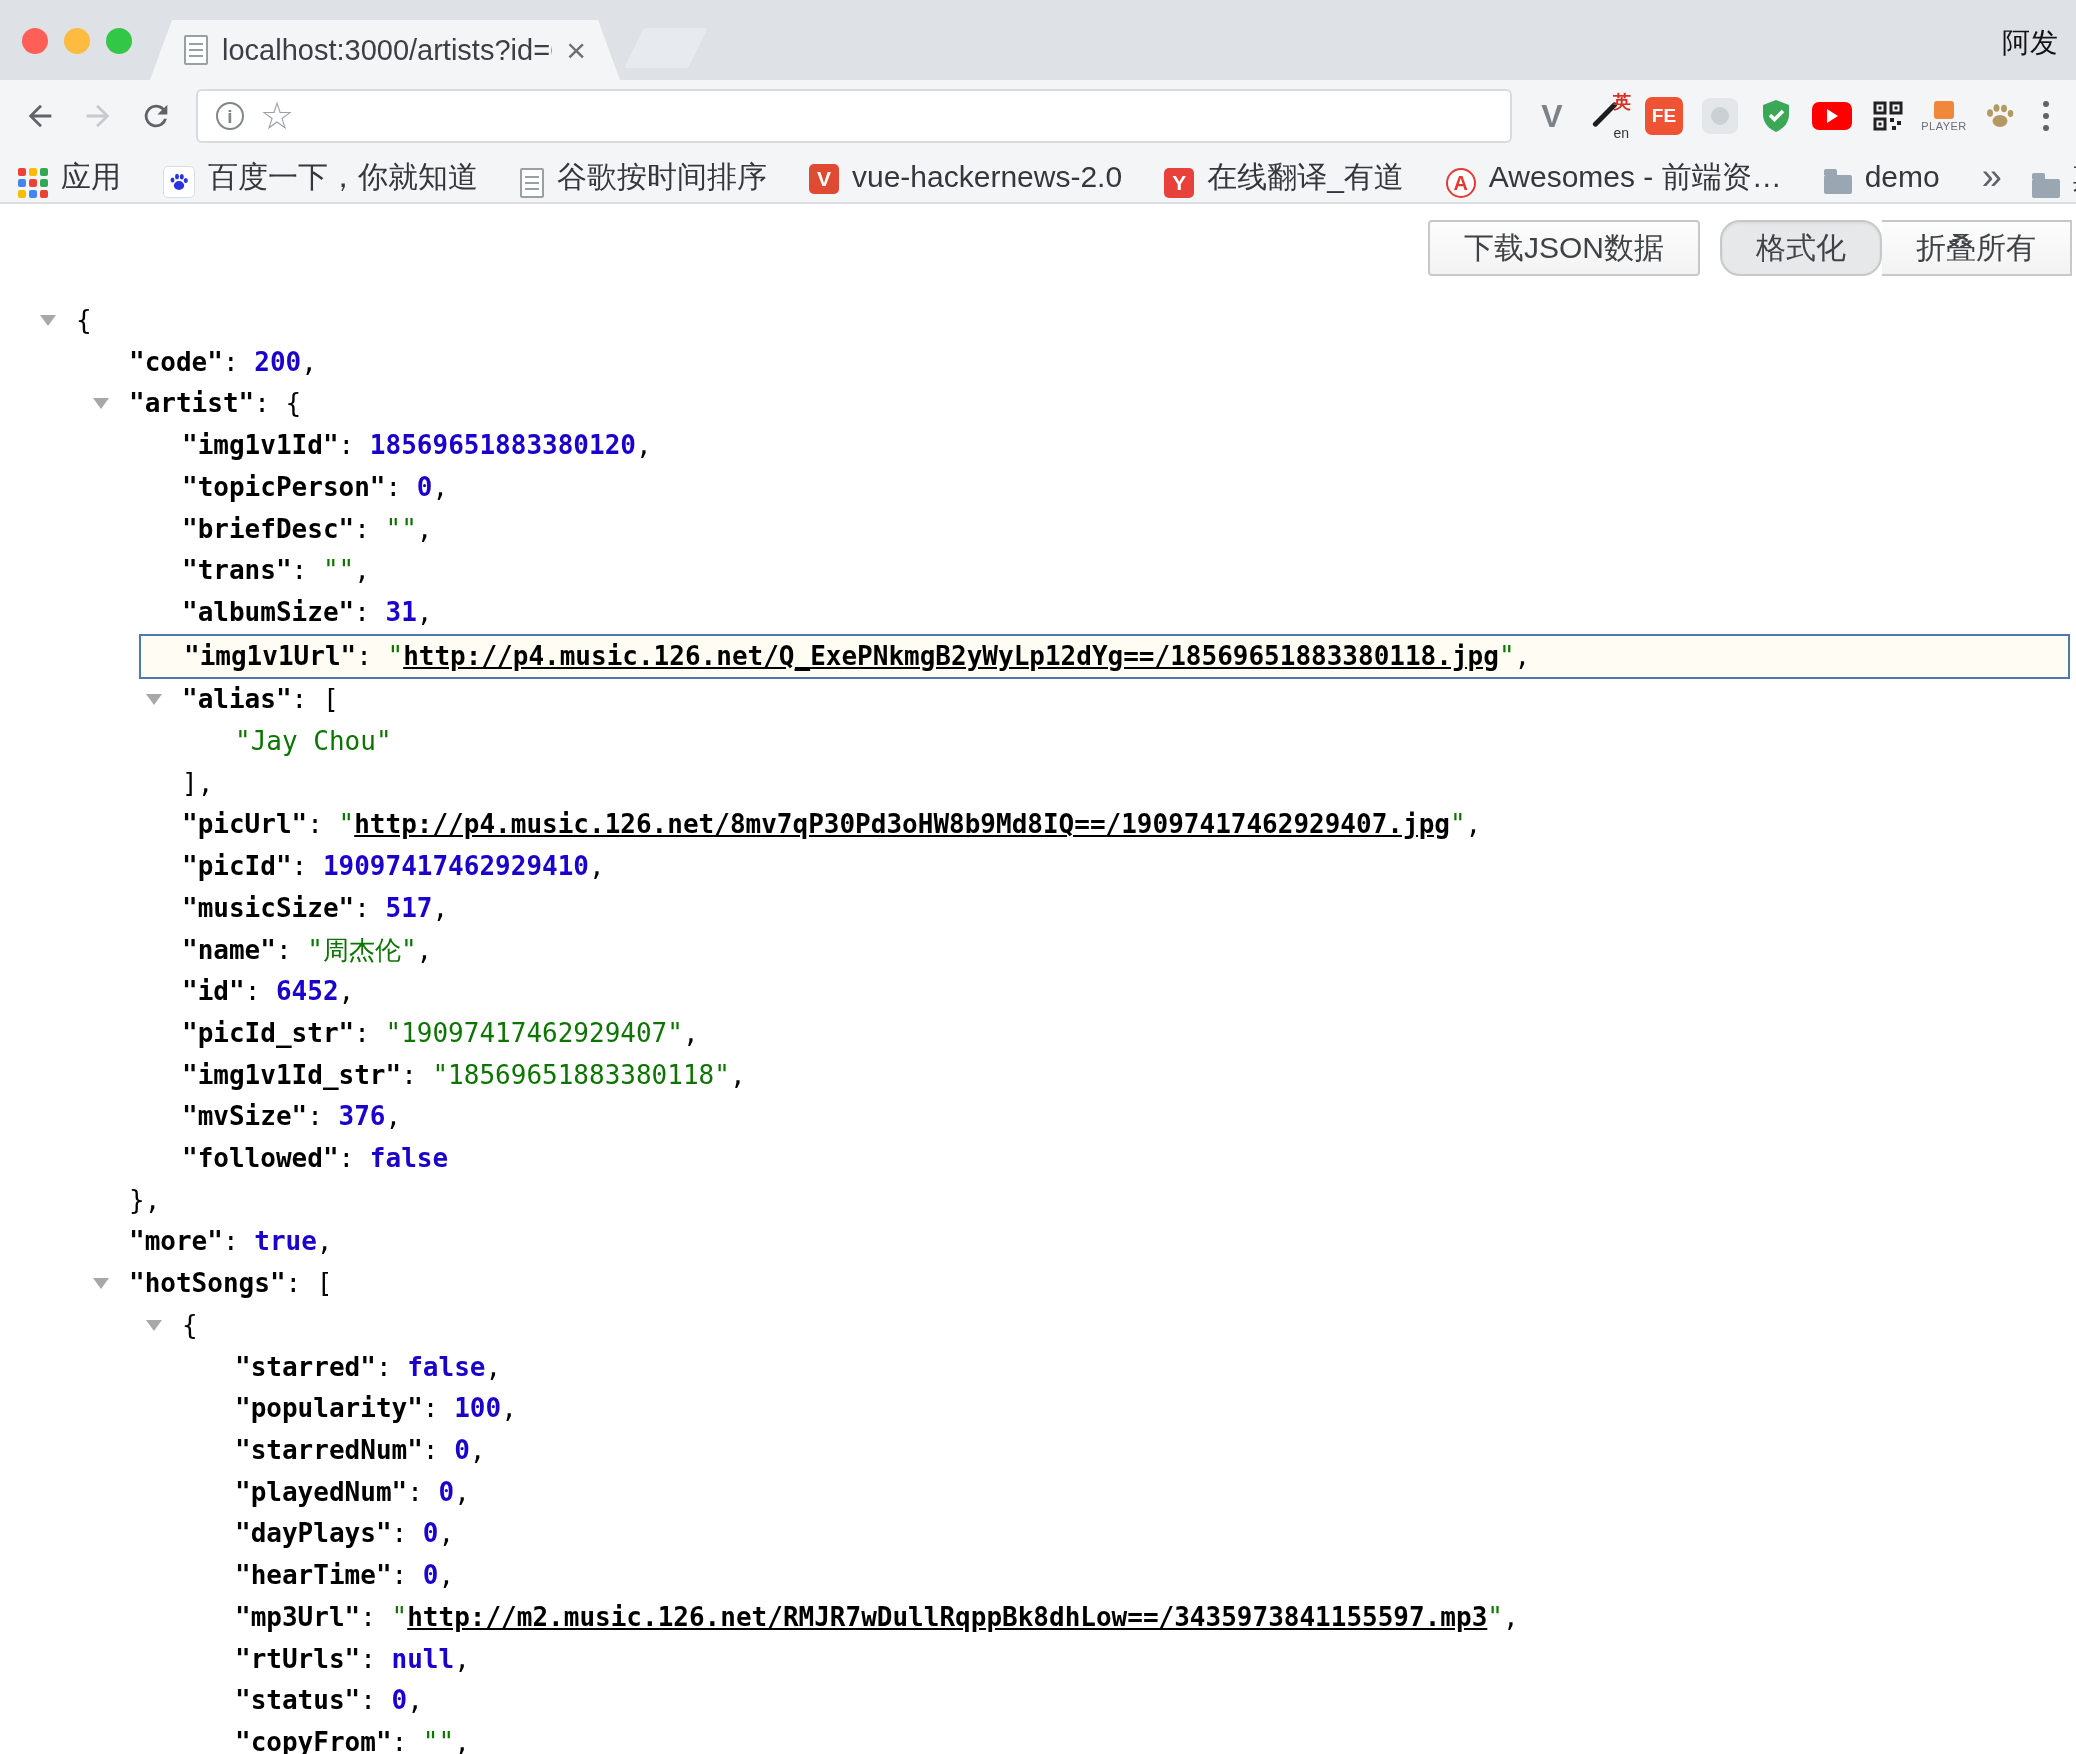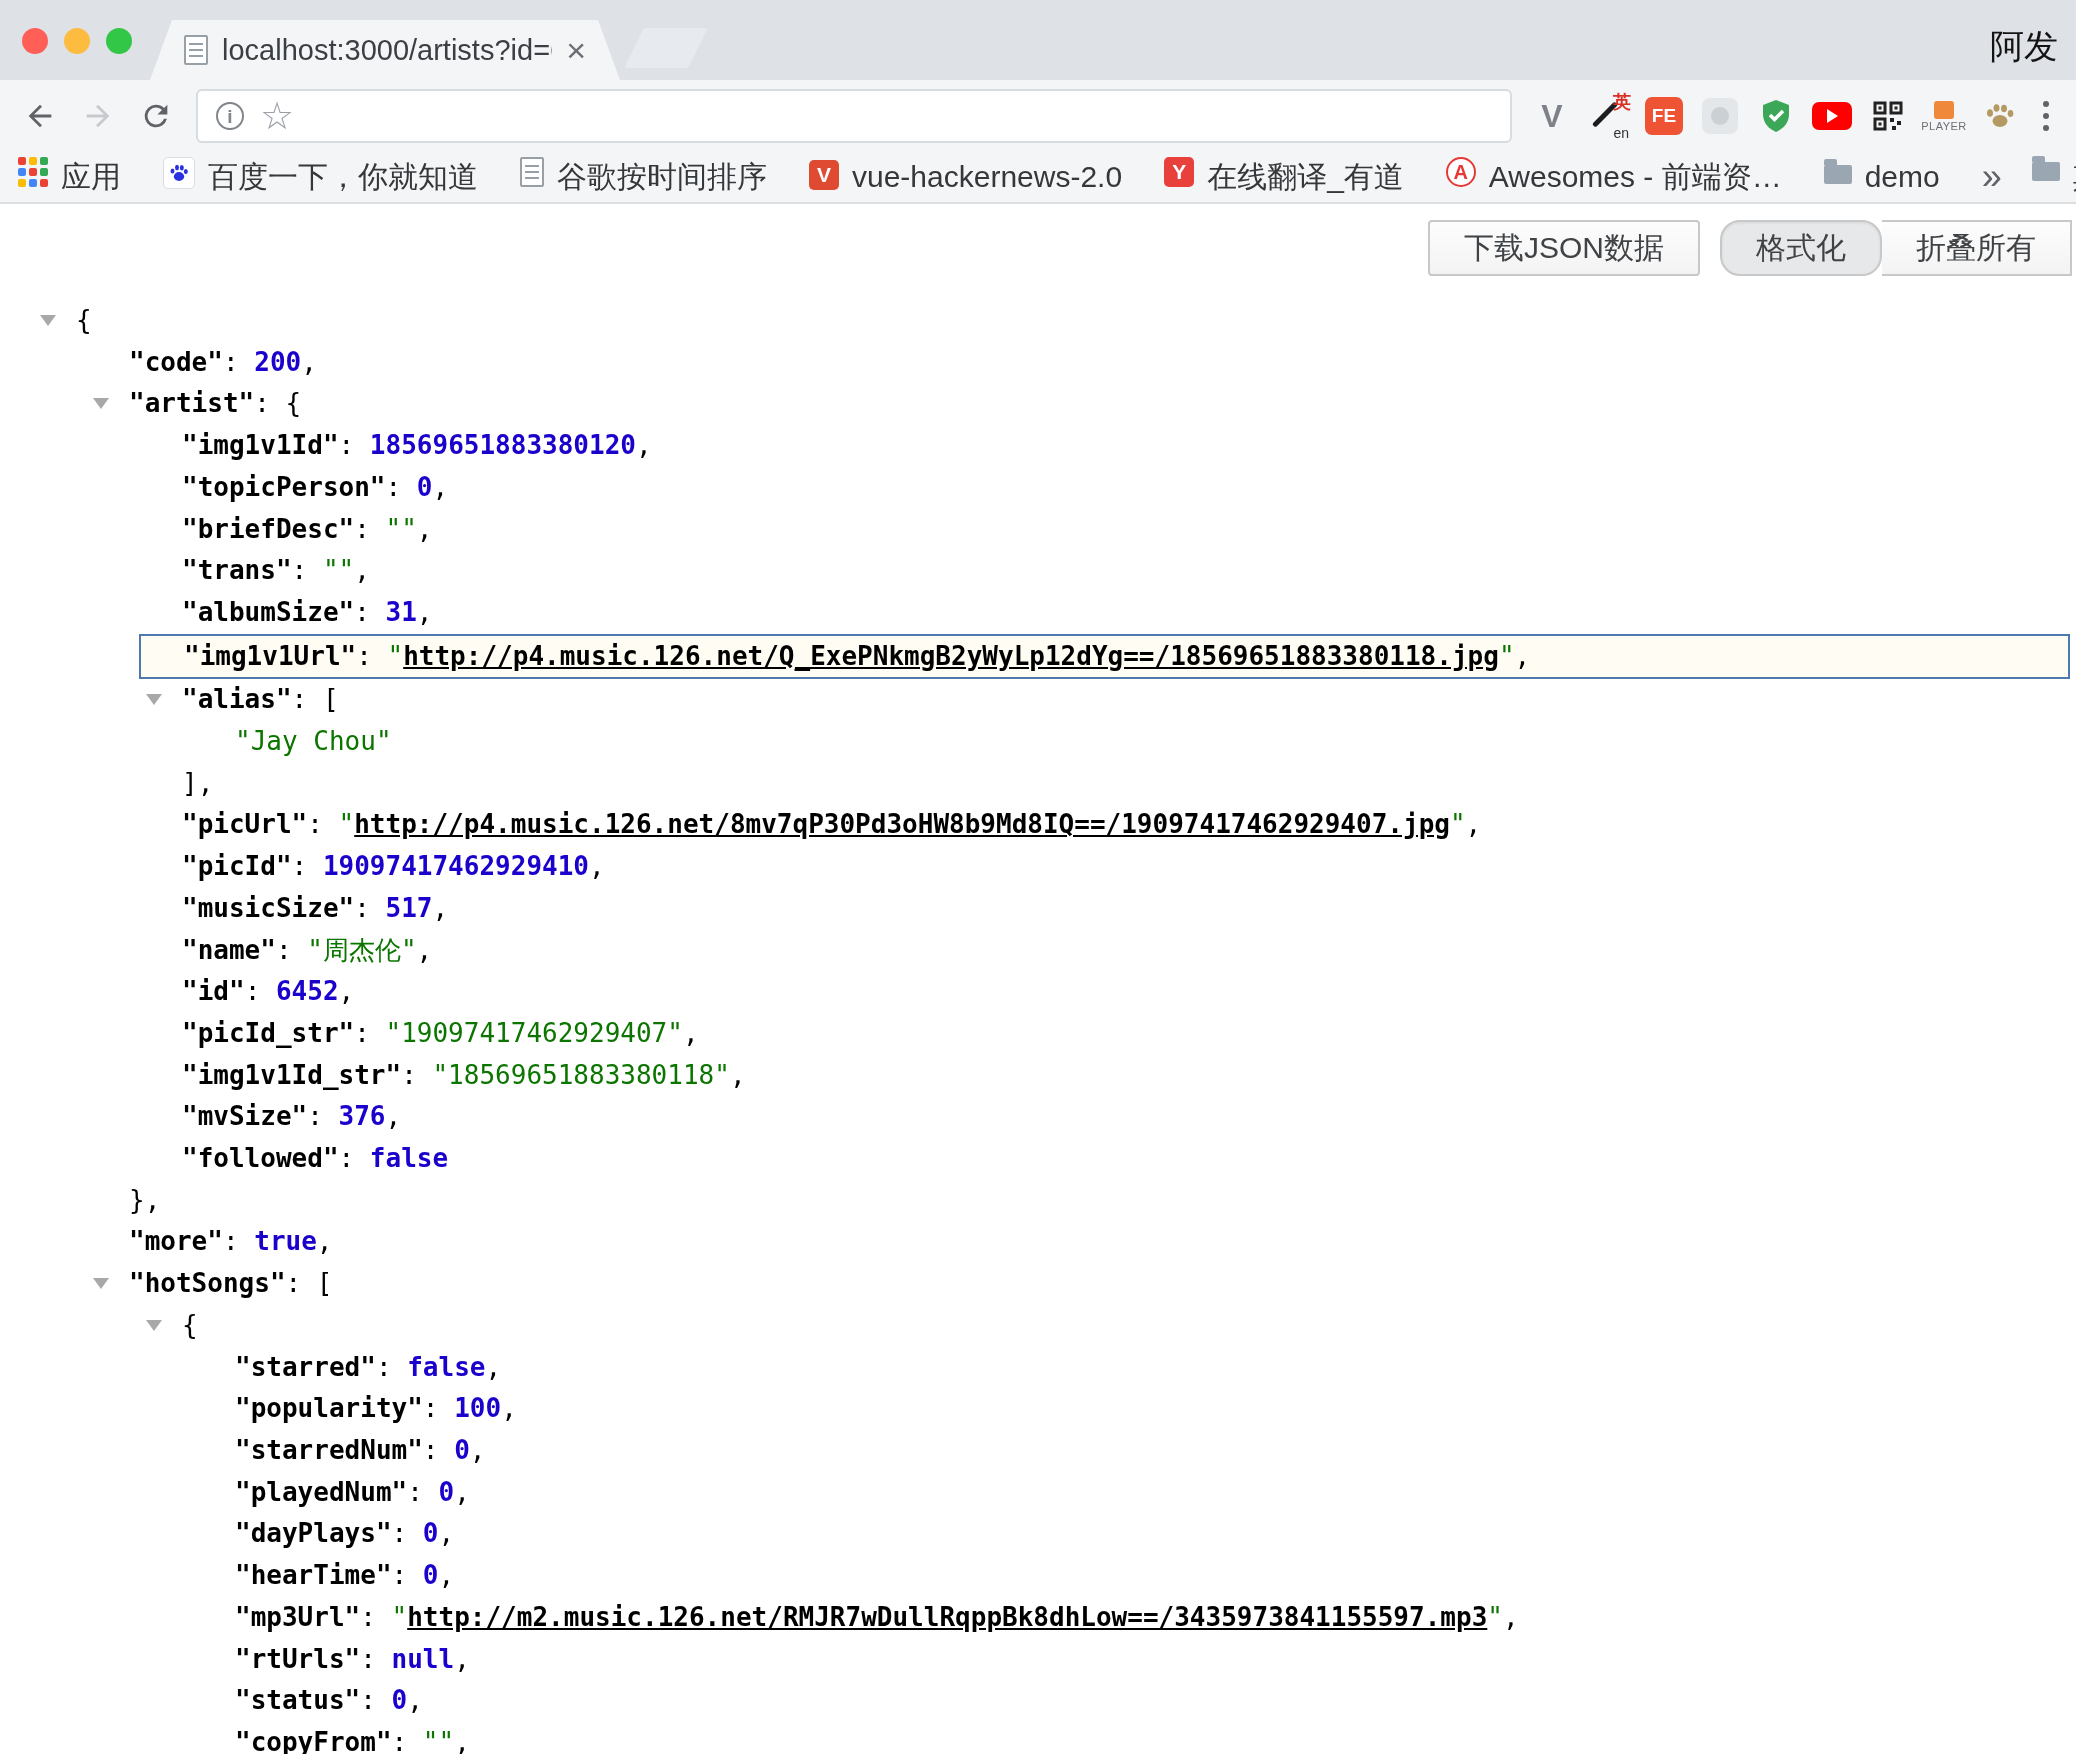--- a/index.html
+++ b/index.html
@@ -11,21 +11,21 @@
   .dot{width:26px;height:26px;border-radius:50%;}
   .dot-close{background:#FF5F57;}
   .dot-min{background:#FDBC40;}
   .dot-zoom{background:#33C748;}
   .tab{position:absolute;left:150px;bottom:0;width:470px;height:60px;background:#F4F5F7;
        clip-path:polygon(0 100%,22px 0,calc(100% - 22px) 0,100% 100%);
        display:flex;align-items:center;padding:0 34px;box-sizing:border-box;gap:14px;}
   .tab-title{flex:1;font-size:29px;color:#3B3F44;white-space:nowrap;overflow:hidden;}
   .tab-close{font-size:34px;color:#6b7075;line-height:1;}
   .newtab{position:absolute;left:634px;bottom:12px;width:64px;height:40px;background:#E7EAEE;transform:skewX(-26deg);border-radius:3px;}
-  .user-label{position:absolute;right:18px;top:24px;font-size:34px;color:#141414;}
+  .user-label{position:absolute;right:18px;top:24px;font-size:28px;color:#141414;}
 
   
   .page-icon{width:20px;height:26px;border:2px solid #98A0A7;border-radius:2px;position:relative;background:#fff;display:inline-block;flex:none;}
   .page-icon::before{content:'';position:absolute;left:3px;right:3px;top:6px;height:2px;background:#98A0A7;box-shadow:0 6px 0 #98A0A7,0 12px 0 #98A0A7;}
 
   
   .navbar{height:72px;background:#F4F5F7;display:flex;align-items:center;padding:0 14px;gap:6px;}
   .nav-btn{width:52px;height:52px;display:flex;align-items:center;justify-content:center;flex:none;}
   .omnibox{width:1316px;height:54px;background:#fff;border:2px solid #D8DBDF;border-radius:6px;
            display:flex;align-items:center;padding:0 18px;gap:16px;box-sizing:border-box;margin-left:8px;flex:none;}
@@ -48,21 +48,21 @@
   .yt-tri{width:0;height:0;border-left:11px solid #fff;border-top:7px solid transparent;border-bottom:7px solid transparent;}
   .ext-player{flex-direction:column;gap:1px;}
   .ext-player .pl-box{width:20px;height:18px;background:#F0883B;border-radius:3px;}
   .ext-player .pl-cap{font-size:11px;color:#6a6f74;letter-spacing:.5px;}
   .menu-dots{width:44px;height:48px;display:flex;flex-direction:column;align-items:center;justify-content:center;gap:6px;}
   .menu-dots i{width:6px;height:6px;border-radius:50%;background:#5F6368;}
 
   
   .bookmarksbar{height:50px;background:#F4F5F7;border-bottom:2px solid #DCDEE0;display:flex;align-items:center;
                 padding:0 18px;gap:42px;font-size:30px;color:#35383B;}
-  .bm{display:flex;align-items:flex-start;gap:13px;white-space:nowrap;}
+  .bm{display:flex;align-items:flex-end;gap:13px;white-space:nowrap;}
   .bm-label{font-size:30px;color:#35383B;}
   .bm-apps{display:grid;grid-template-columns:repeat(3,8px);grid-auto-rows:8px;gap:3px;}
   .bm-apps span{border-radius:2px;display:block;}
   .bm-apps span:nth-child(1){background:#EA4335}.bm-apps span:nth-child(2){background:#FBBC05}
   .bm-apps span:nth-child(3){background:#34A853}.bm-apps span:nth-child(4){background:#4285F4}
   .bm-apps span:nth-child(5){background:#EA4335}.bm-apps span:nth-child(6){background:#34A853}
   .bm-apps span:nth-child(7){background:#FBBC05}.bm-apps span:nth-child(8){background:#4285F4}
   .bm-apps span:nth-child(9){background:#EA4335}
   .bm-baidu{width:30px;height:30px;background:#fff;border:1px solid #DADDE0;border-radius:5px;display:flex;align-items:center;justify-content:center;}
   .letter-icon{width:30px;height:30px;border-radius:5px;color:#fff;font-weight:bold;font-size:21px;line-height:30px;text-align:center;display:inline-block;}

